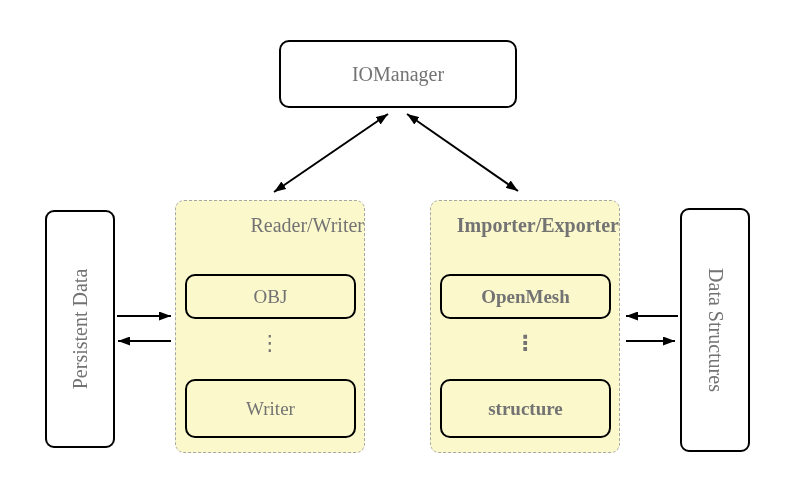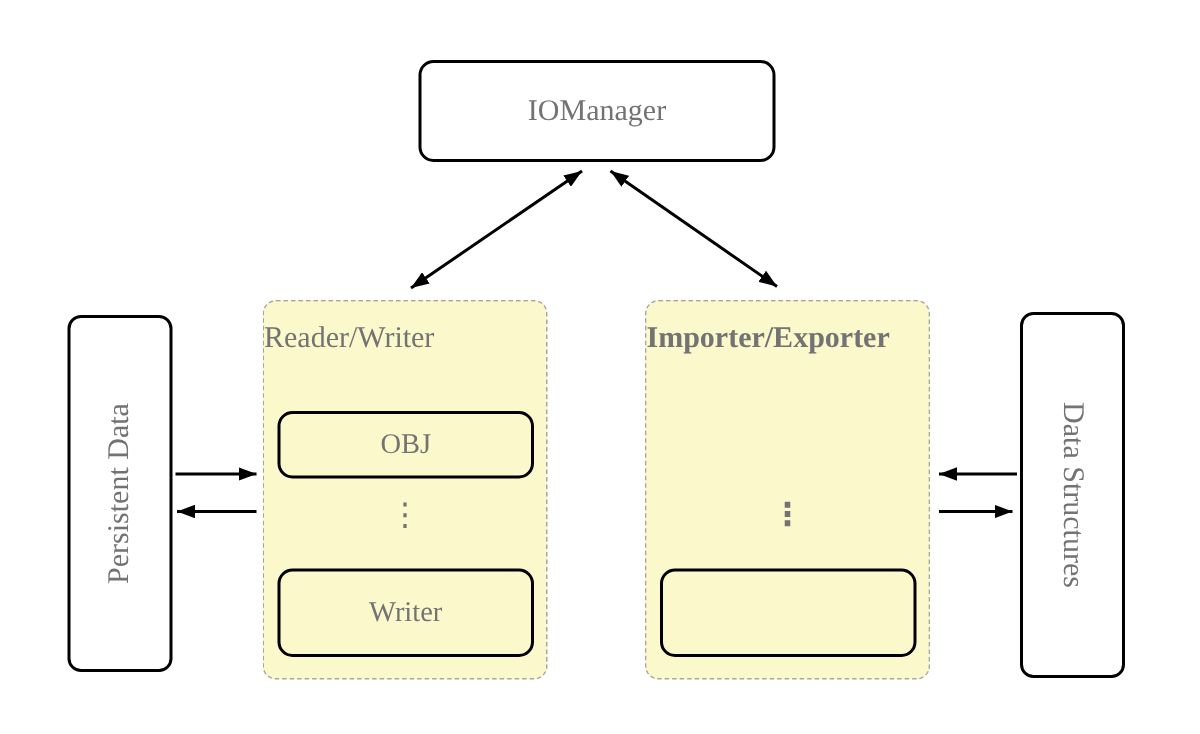--- a/index.html
+++ b/index.html
@@ -23,21 +23,21 @@
     justify-content: center;
     font-size: 20px;
   }
   .container {
     position: absolute;
     border: 1.5px dashed var(--gray, #a6a6a6);
     border-radius: 9px;
     background: var(--yellow, #fbf8cc);
   }
   .container-title {
-    text-align: left;
+    text-align: right;
     margin-top: 13px;
     font-size: 20px;
     line-height: 1.1;
   }
   .inner-box {
     position: absolute;
     left: 9px;
     width: 171px;
     border: 2px solid var(--ink, #000);
     border-radius: 10px;
@@ -104,22 +104,26 @@
       <span>OBJ</span>
     </div>
     <div class="dots" style="top:132px;">⋮</div>
     <div class="inner-box" style="top:178px; height:59px;">
       <span>Writer</span>
     </div>
   </div>
 
   <div class="container" style="left:430px; top:200px; width:190px; height:253px;font-weight:bold;">
     <div class="container-title">Importer/Exporter</div>
+    <div class="inner-box" style="top:73px; height:45px;">
+      <span>OpenMesh</span>
+    </div>
     <div class="dots" style="top:132px;">⋮</div>
     <div class="inner-box" style="top:178px; height:59px;">
+      <span>structure</span>
     </div>
   </div>
 
   <svg class="arrows" viewBox="0 0 800 489">
     <defs>
       <marker id="ah" markerUnits="userSpaceOnUse" markerWidth="12" markerHeight="9" refX="12" refY="4.5" orient="auto-start-reverse">
         <path d="M0,0 L12,4.5 L0,9 Z" fill="#000"></path>
       </marker>
     </defs>
 

